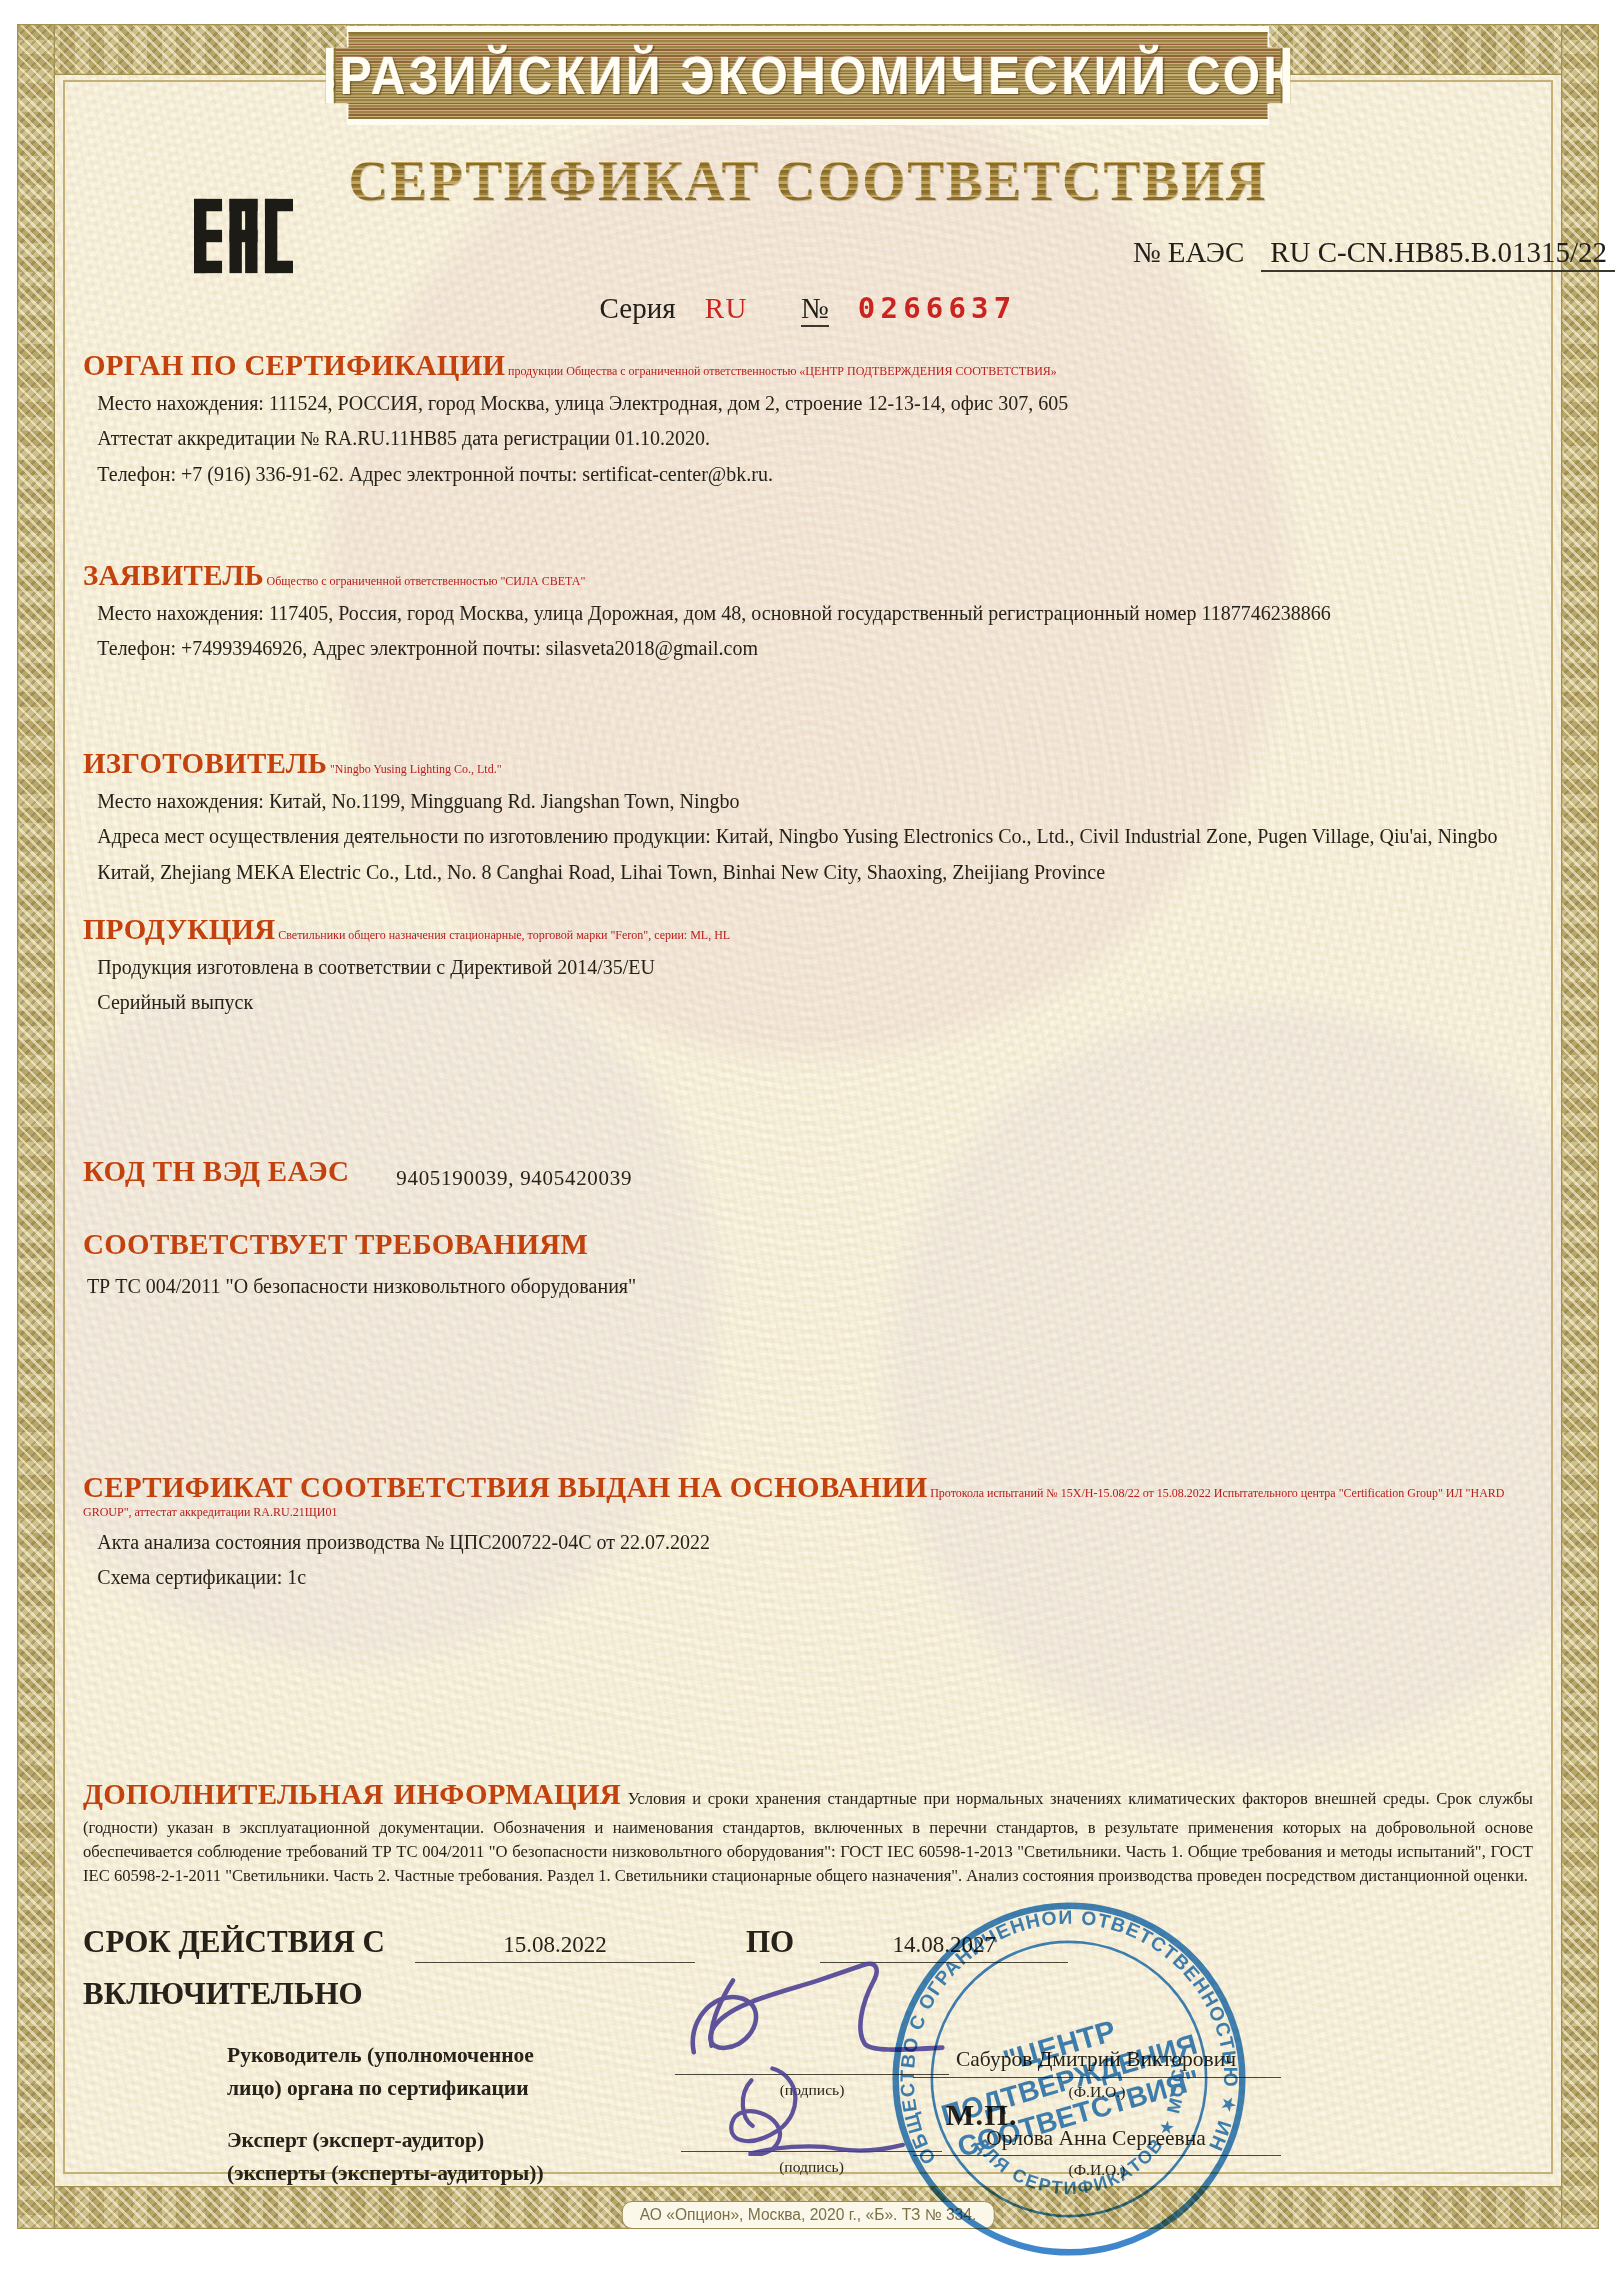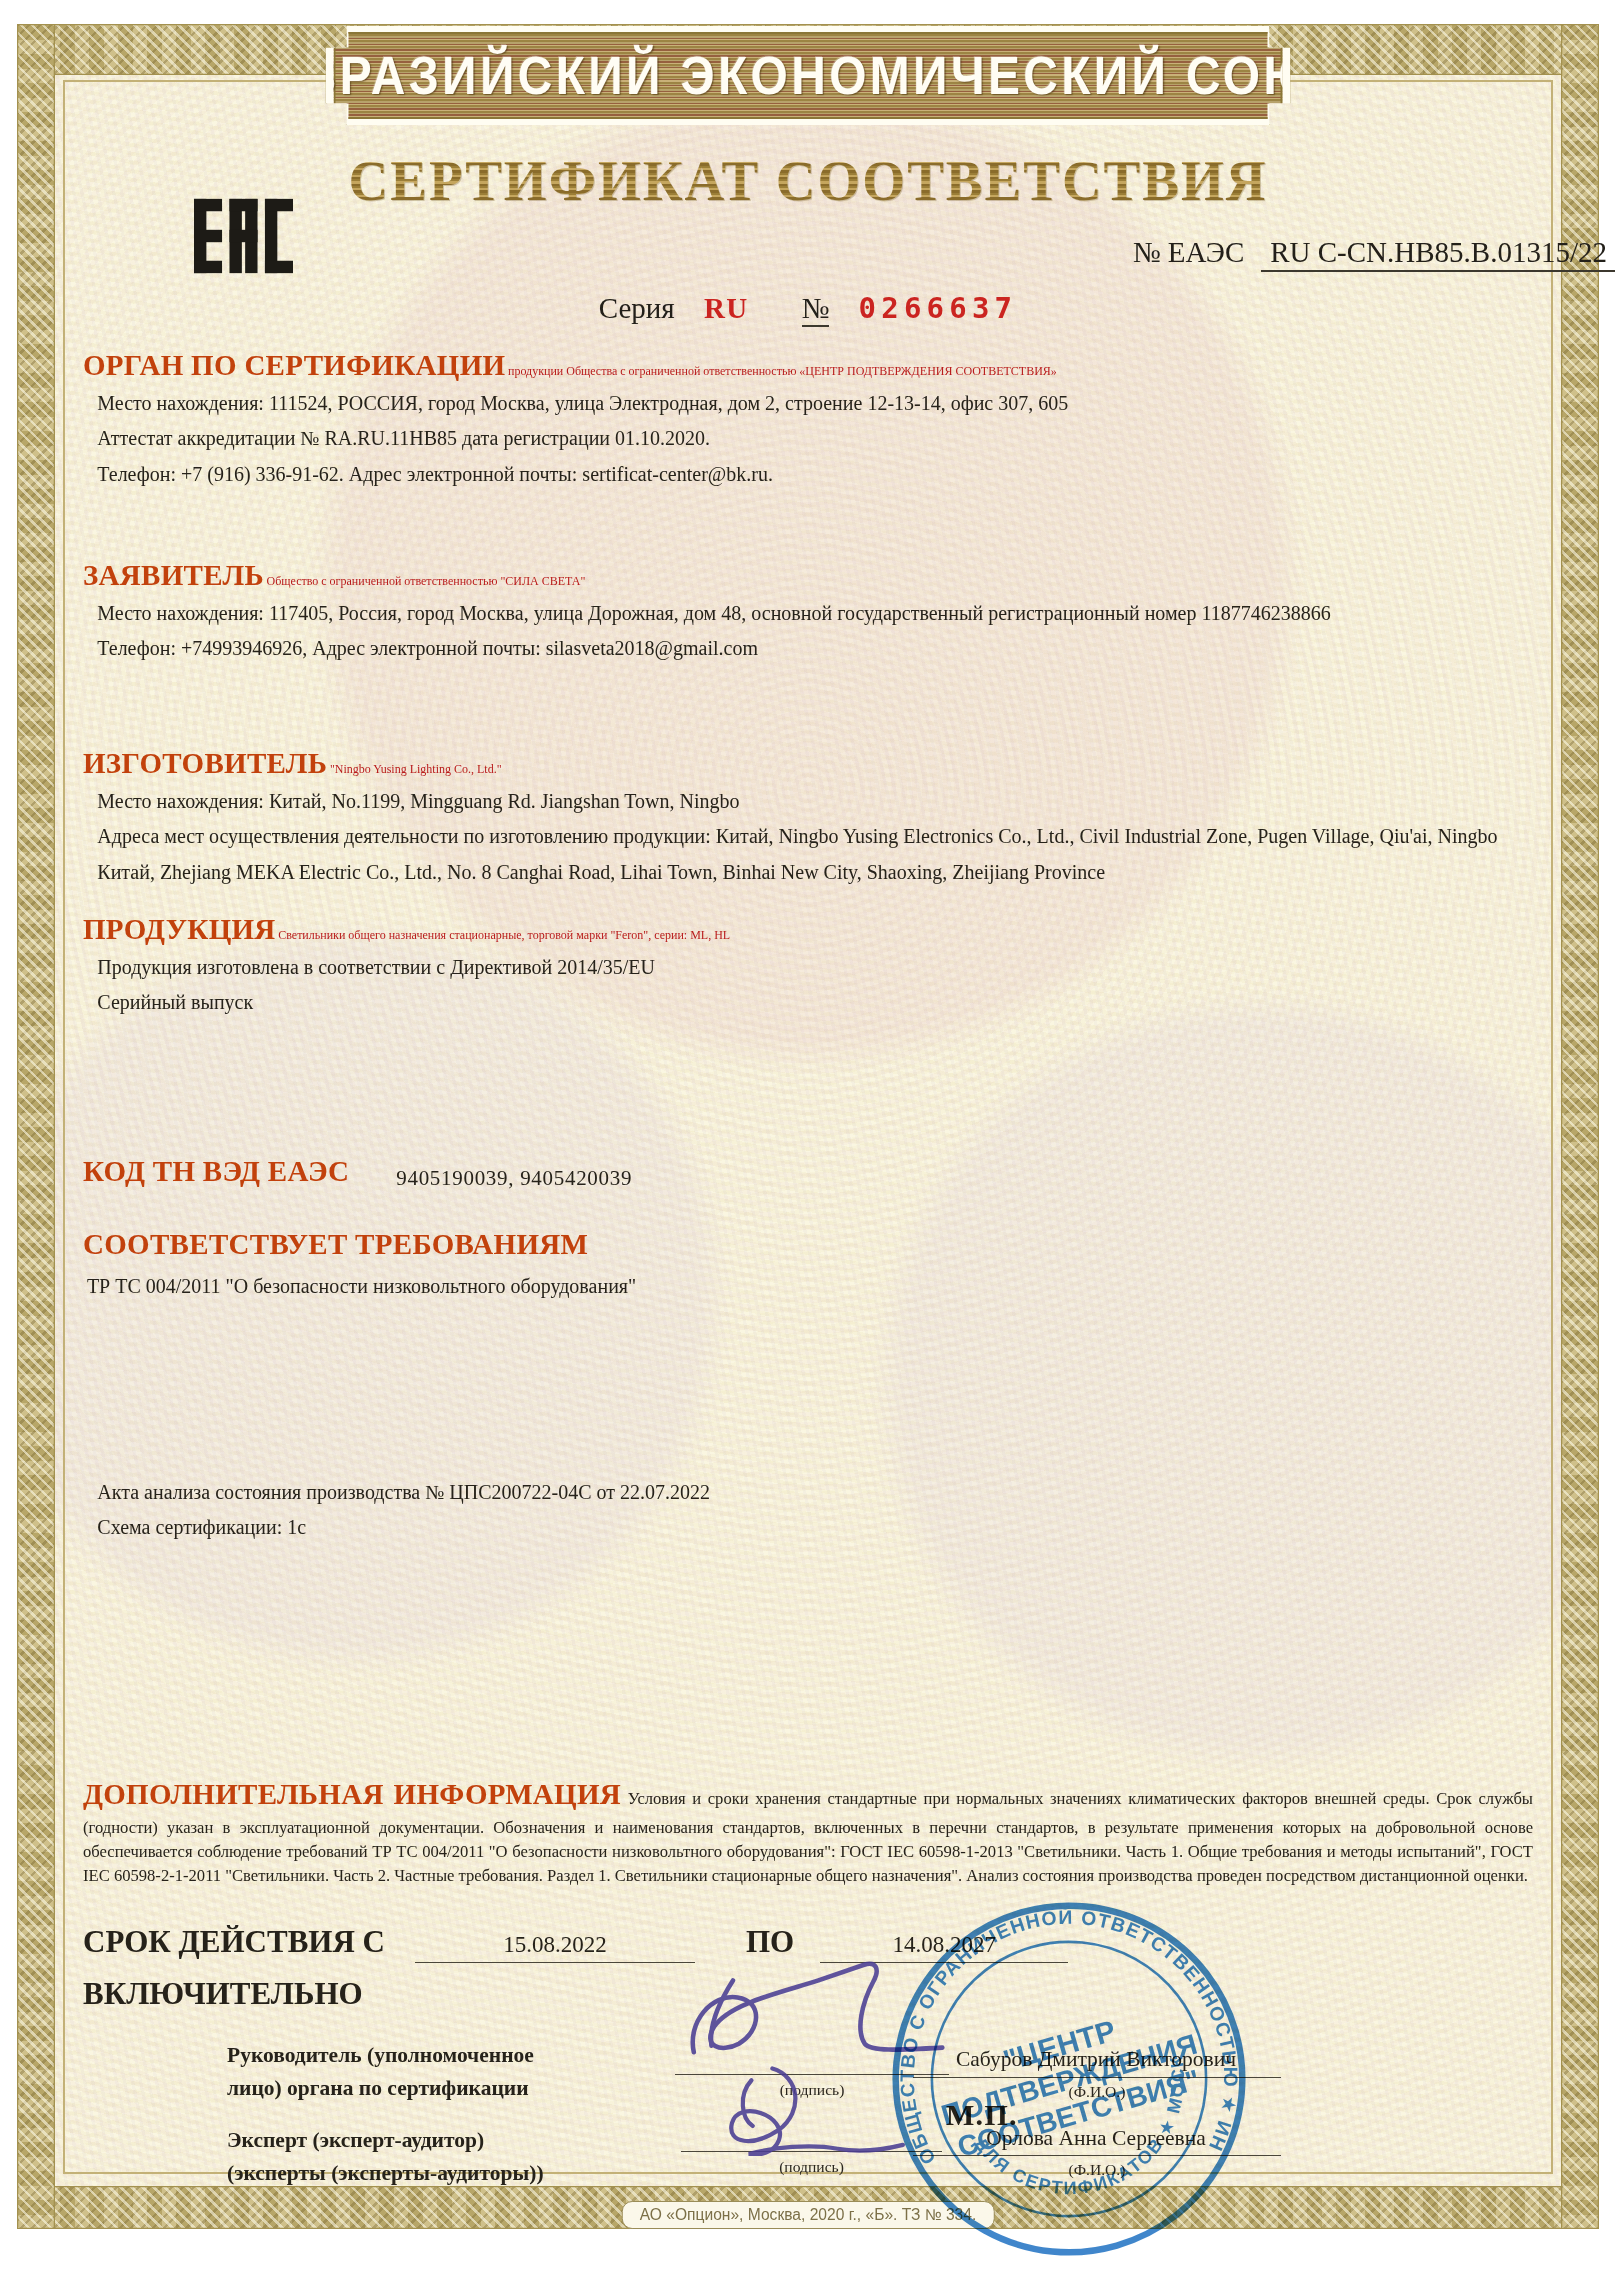--- a/index.html
+++ b/index.html
@@ -71,21 +71,21 @@
     position:absolute;z-index:5;top:149px;left:0;width:100%;text-align:center;
     font-weight:bold;font-size:55px;letter-spacing:2px;white-space:nowrap;
     background:repeating-linear-gradient(0deg,#8a6c2b 0 2.6px,#c5a65e 2.6px 4.6px,#9b7e37 4.6px 6.5px);
     -webkit-background-clip:text;background-clip:text;color:transparent;
     filter:drop-shadow(1.3px 1.3px 0 rgba(122,96,40,.32));
     transform:scaleY(1.05);
   }
   .cert-no{position:absolute;z-index:5;top:236px;width:100%;text-align:right;font-size:29px;color:#23201a;}
   .cert-no .val{border-bottom:2px solid #3c382e;padding:0 9px 2px 9px;margin-left:17px;}
   .series{position:absolute;z-index:5;top:291px;width:100%;text-align:center;font-size:29px;color:#23201a;}
-  .series .red{color:#cb2420;font-weight:bold;}
+  .series .red{color:#cb2420;font-weight:normal;}
   .series .ru{margin:0 46px 0 22px;letter-spacing:1.3px;}
   .series .no{border-bottom:2px double #3c382e;padding-bottom:1.3px;}
   .series .num{font-family:"DejaVu Sans Mono","Liberation Mono",monospace;letter-spacing:5.2px;margin-left:22px;font-weight:bold;}
   
   .sec{position:absolute;left:83px;width:1450px;z-index:5;}
   .h{font-weight:bold;font-size:29px;letter-spacing:0.3px;color:#c2410c;}
   .b{font-size:12px;line-height:1.42;color:#b91c1c;font-family:Liberation Serif, serif;}
   .sec .line{font-size:20px;line-height:1.4;margin-top:7.2px;padding-left:14.3px;}
   .sec p{margin:0;}
   .gap-below-h{margin-top:9px;}
@@ -199,20 +199,22 @@
   <div class="sec" style="top:1155px">
     <span class="h">КОД ТН ВЭД ЕАЭС</span><span class="tnved-val">9405190039, 9405420039</span>
   </div>
 
   <div class="sec" style="top:1228px">
     <div class="h">СООТВЕТСТВУЕТ ТРЕБОВАНИЯМ</div>
     <div class="complies-val">ТР ТС 004/2011 "О безопасности низковольтного оборудования"</div>
   </div>
 
   <div class="sec" style="top:1471px">
+    <p><span class="h">СЕРТИФИКАТ СООТВЕТСТВИЯ  ВЫДАН НА ОСНОВАНИИ</span>
+       <span class="b">Протокола испытаний № 15Х/Н-15.08/22 от 15.08.2022 Испытательного центра "Certification Group" ИЛ "HARD GROUP", аттестат аккредитации RA.RU.21ЩИ01</span></p>
     <div class="line gap-below-h">Акта анализа состояния производства № ЦПС200722-04С от 22.07.2022</div>
     <div class="line">Схема сертификации: 1с</div>
   </div>
 
   <div class="sec" style="top:1774px">
     <p class="extra-text"><span class="h extra-h">ДОПОЛНИТЕЛЬНАЯ ИНФОРМАЦИЯ</span>
     <span>Условия и сроки хранения стандартные при нормальных значениях климатических факторов внешней среды. Срок службы (годности) указан в эксплуатационной документации. Обозначения и наименования стандартов, включенных в перечни стандартов, в результате применения которых на добровольной основе обеспечивается соблюдение требований ТР ТС 004/2011 "О безопасности низковольтного оборудования": ГОСТ IEC 60598-1-2013 "Светильники. Часть 1. Общие требования и методы испытаний", ГОСТ IEC 60598-2-1-2011 "Светильники. Часть 2. Частные требования. Раздел 1. Светильники стационарные общего назначения". Анализ состояния производства проведен посредством дистанционной оценки.</span></p>
   </div>
 
   <div class="validity">

